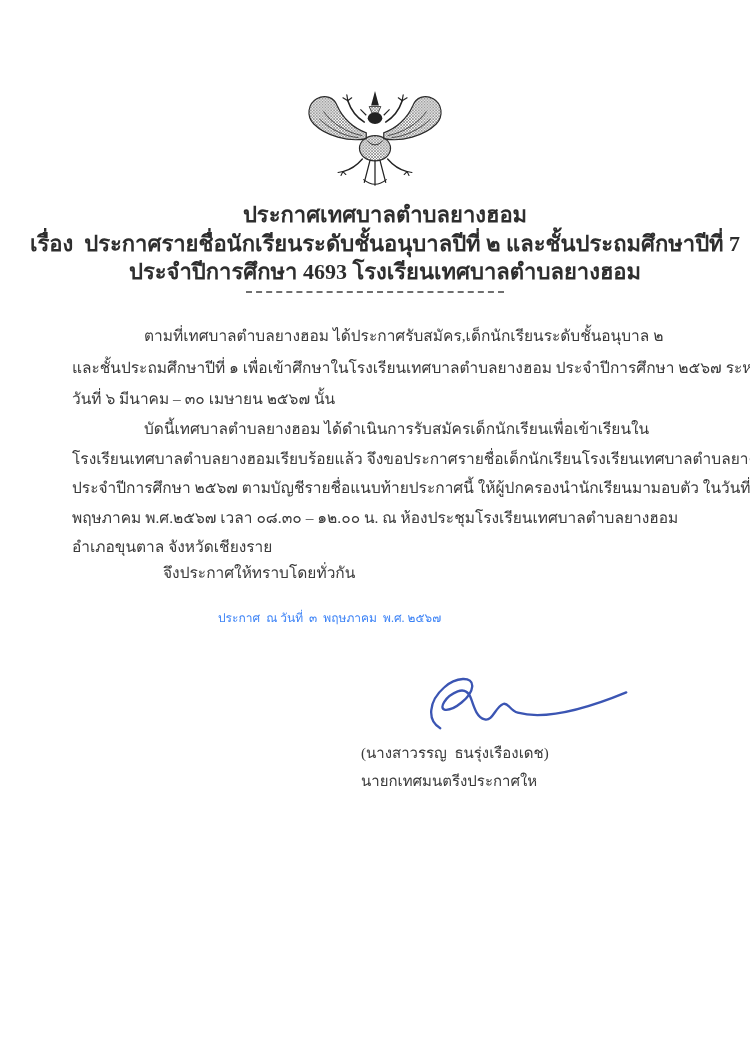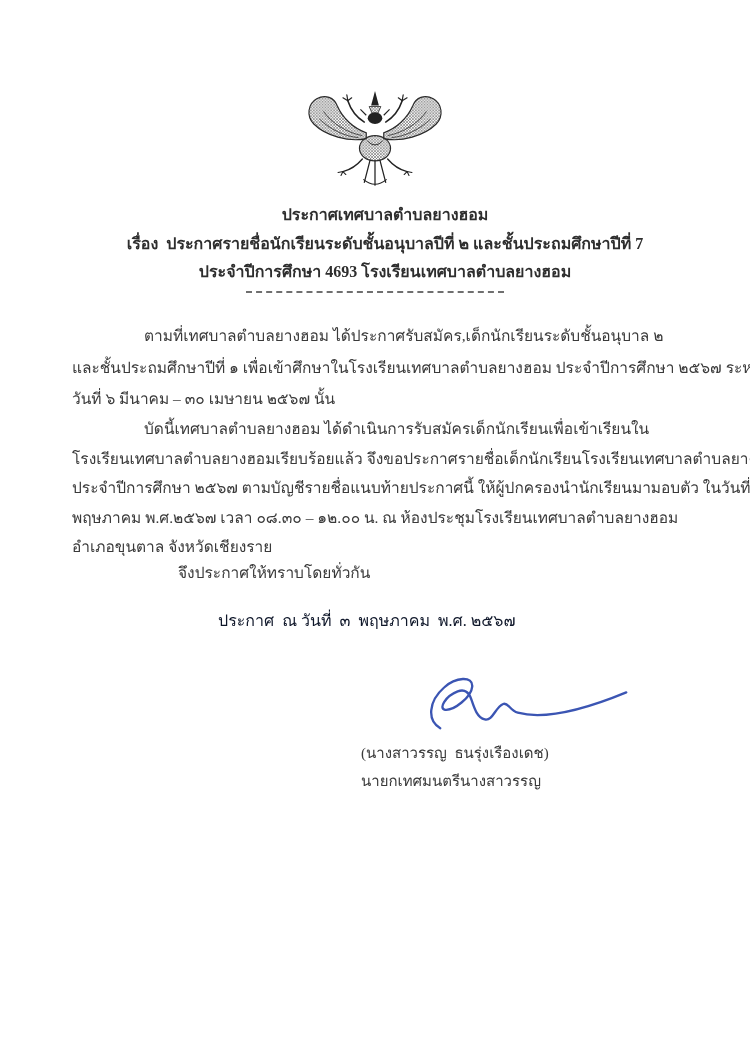--- a/index.html
+++ b/index.html
@@ -18,21 +18,21 @@
   .emblem {
     position: absolute;
     top: 90px; left: 50%;
     transform: translateX(-50%);
   }
   .title-block {
     position: absolute;
     top: 201px; left: 0; right: 0;
     text-align: center;
     font-weight: bold;
-    font-size: 16px;
+    font-size: 22px;
     color: #2e2e2e;
     line-height: 28.5px;
     padding-left: 20px;
   }
   .title-block .tline { white-space: pre; }
   .divider {
     position: absolute;
     top: 291px; left: 50%;
     transform: translateX(-50%);
     width: 258px; height: 0;
@@ -46,26 +46,25 @@
   }
   .body-text .bline { white-space: pre; }
   .p1 { top: 320px; line-height: 31.5px; }
   .p2 { top: 414px; line-height: 29.5px; }
   .indent { padding-left: 72px; }
   .closing {
     position: absolute;
     left: 163px; top: 560px;
     font-size: 15.5px; color: #3a3a3a;
     white-space: pre;
-    margin-left: 15px;
   }
   .date-line {
     position: absolute;
     left: 218px; top: 608px;
-    font-size: 16px; color: #0f172a;
+    font-size: 12px; color: #3b82f6;
     white-space: pre;
   }
   .signature {
     position: absolute;
     left: 418px; top: 672px;
   }
   .signer-block {
     position: absolute;
     left: 361px; top: 740px;
     font-size: 15px; color: #3a3a3a;
@@ -144,16 +143,16 @@
   <div class="date-line">ประกาศ  ณ วันที่  ๓  พฤษภาคม  พ.ศ. ๒๕๖๗</div>
 
   <div class="signature">
     <svg width="215" height="62" viewBox="0 0 220 64" aria-hidden="true">
       <path d="M22 58 C 8 50, 10 30, 26 16 C 38 5, 56 4, 55 15 C 54 26, 36 40, 27 39 C 20 38, 27 25, 40 20 C 48 17, 52 22, 54 28 C 57 37, 60 47, 68 49 C 76 51, 79 36, 87 33 C 92 31, 94 40, 102 42 C 128 49, 168 40, 214 21" fill="none" stroke="#3b55b3" stroke-width="2.4" stroke-linecap="round"></path>
     </svg>
   </div>
 
   <div class="signer-block">
     <div>(นางสาวรรญ  ธนรุ่งเรืองเดช)</div>
-    <div>นายกเทศมนตรีนางสาวรรญ</div>
+    <div>นายกเทศมนตรีงประกาศให</div>
   </div>
 
 </div>
 
 </body></html>

